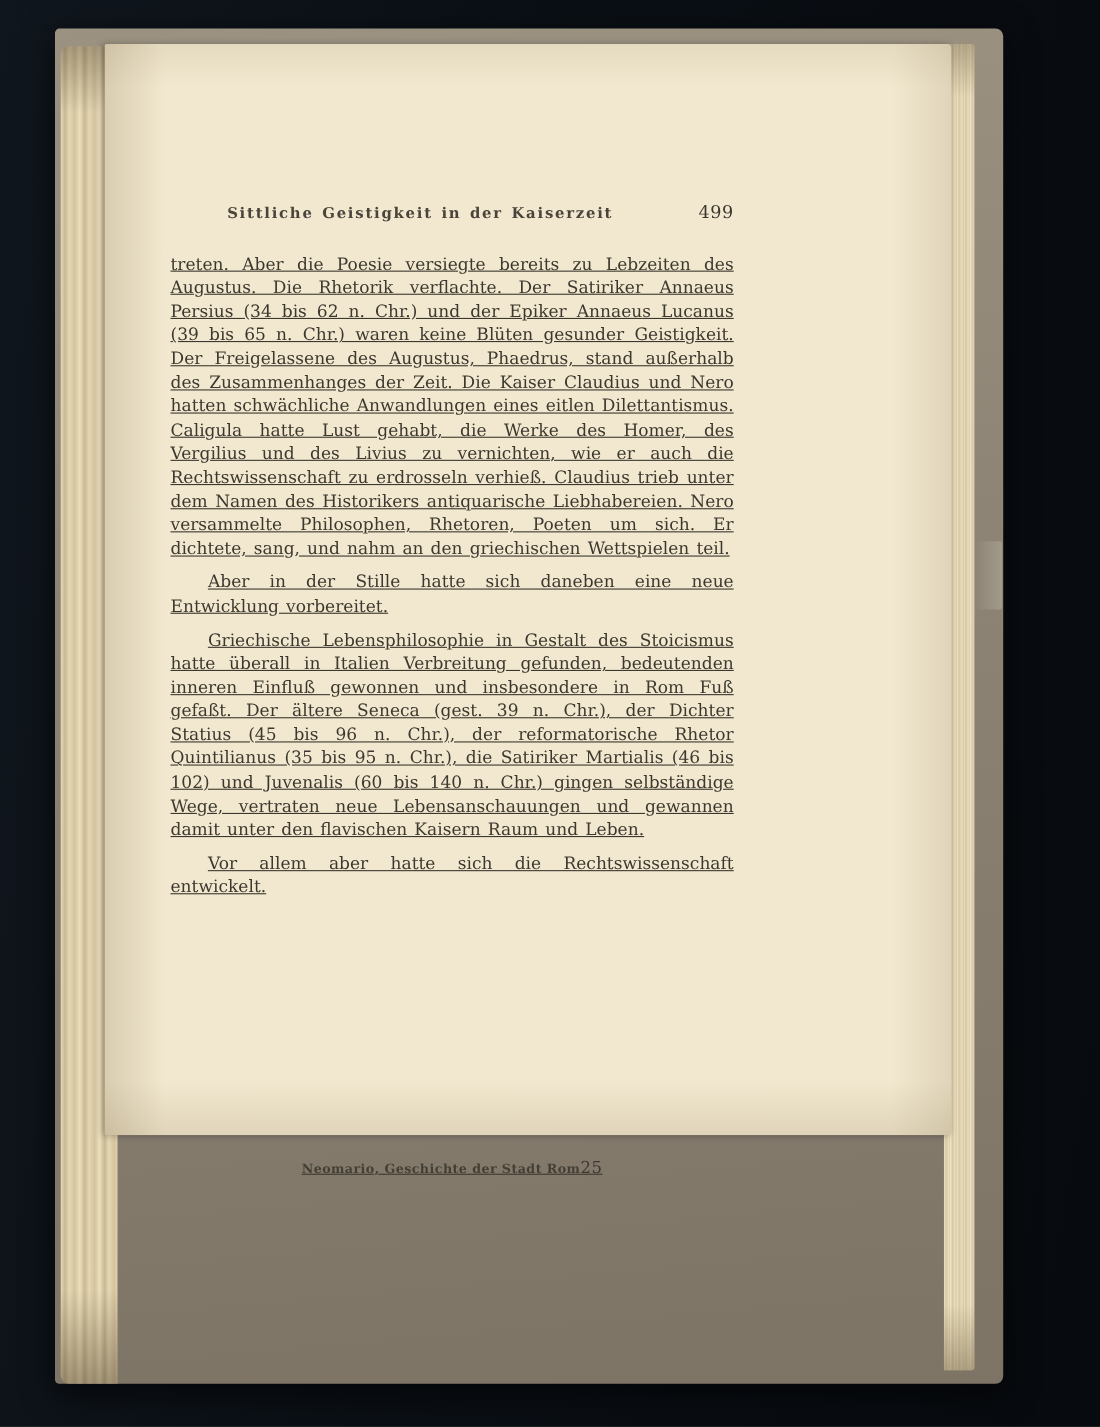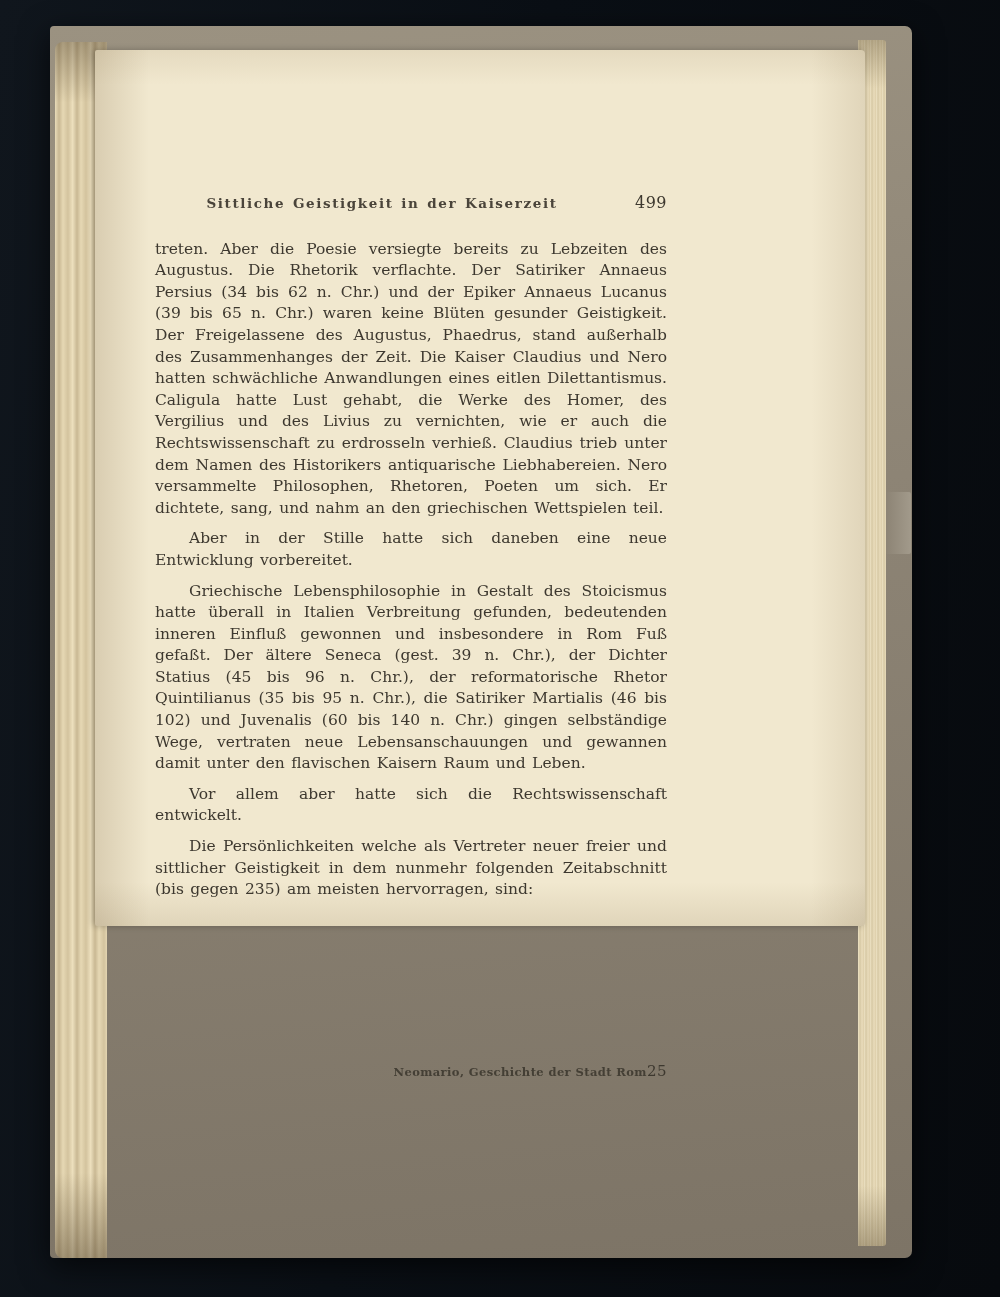--- a/index.html
+++ b/index.html
@@ -36,21 +36,21 @@
   
   .page-stack {
     position:absolute; right:26px; top:14px; width:28px; height:1206px;
     border-radius:0 3px 3px 0;
     background:
       linear-gradient(180deg, rgba(70,55,30,.30) 0%, rgba(0,0,0,0) 4%, rgba(0,0,0,0) 95%, rgba(70,55,30,.35) 100%),
       repeating-linear-gradient(90deg, #efe4c6 0px, #d6c8a4 2px, #e9dcbb 4px, #dccda9 6px);
   }
   
   .page {
-    position:absolute; left:45px; top:24px; width:770px; height:876px;
+    position:absolute; left:45px; top:14px; width:770px; height:992px;
     border-radius:2px 4px 4px 2px;
     background:
       linear-gradient(90deg, rgba(120,95,55,.20) 0%, rgba(0,0,0,0) 7%, rgba(0,0,0,0) 93%, rgba(120,95,55,.14) 100%),
       linear-gradient(180deg, rgba(120,95,55,.10) 0%, rgba(0,0,0,0) 4%, rgba(0,0,0,0) 95%, rgba(120,95,55,.14) 100%),
       var(--paper, #f1e8cf);
     box-shadow: -2px 0 6px rgba(0,0,0,.25);
     color: var(--ink, #3d382f);
   }
   .text-block {
     position:absolute; left:60px; top:142px; width:512px;
@@ -61,25 +61,25 @@
     display:flex; align-items:baseline; margin-bottom:24px;
   }
   .head-title {
     flex:1; text-align:center;
     font-size:13.5px; font-weight:bold; letter-spacing:1.6px;
     color:#4a443a;
   }
   .head-num {
     width:58px; text-align:right; font-size:16px; letter-spacing:.5px;
   }
-  .para { margin-bottom:9px; }
+  .para { margin-bottom:9px;text-decoration:underline; }
   .para.indent { text-indent:34px; }
   .footer {
     position:absolute; left:60px; top:1012px; width:512px;
-    display:flex; align-items:baseline; justify-content:flex-end;
+    display:flex; align-items:baseline; justify-content:center;text-decoration:underline;
   }
   .sig {
     font-size:11.5px; font-weight:bold; letter-spacing:.4px; color:#443f35;
   }
   .sheet-num {
     font-size:15px; letter-spacing:.5px;
   }
 </style>
 </head>
 <body>
@@ -95,21 +95,20 @@
 
         <div class="head">
           <div class="head-title">Sittliche Geistigkeit in der Kaiserzeit</div>
           <div class="head-num">499</div>
         </div>
 
         <p class="para">treten.  Aber die Poesie versiegte bereits zu Lebzeiten des Augustus.  Die Rhetorik verflachte.  Der Satiriker Annaeus Persius (34 bis 62 n. Chr.) und der Epiker Annaeus Lucanus (39 bis 65 n. Chr.) waren keine Blüten gesunder Geistigkeit.  Der Freigelassene des Augustus, Phaedrus, stand außerhalb des Zusammenhanges der Zeit.  Die Kaiser Claudius und Nero hatten schwächliche Anwandlungen eines eitlen Dilettantismus.  Caligula hatte Lust gehabt, die Werke des Homer, des Vergilius und des Livius zu vernichten, wie er auch die Rechtswissenschaft zu erdrosseln verhieß.  Claudius trieb unter dem Namen des Historikers antiquarische Liebhabereien.  Nero versammelte Philosophen, Rhetoren, Poeten um sich.  Er dichtete, sang, und nahm an den griechischen Wettspielen teil.</p>
         <p class="para indent">Aber in der Stille hatte sich daneben eine neue Entwicklung vorbereitet.</p>
         <p class="para indent">Griechische Lebensphilosophie in Gestalt des Stoicismus hatte überall in Italien Verbreitung gefunden, bedeutenden inneren Einfluß gewonnen und insbesondere in Rom Fuß gefaßt. Der ältere Seneca (gest. 39 n. Chr.), der Dichter Statius (45 bis 96 n. Chr.), der reformatorische Rhetor Quintilianus (35 bis 95 n. Chr.), die Satiriker Martialis (46 bis 102) und Juvenalis (60 bis 140 n. Chr.) gingen selbständige Wege, vertraten neue Lebensanschauungen und gewannen damit unter den flavischen Kaisern Raum und Leben.</p>
         <p class="para indent">Vor allem aber hatte sich die Rechtswissenschaft entwickelt.</p>
-        <p class="para indent">Die Persönlichkeiten welche als Vertreter neuer freier und sittlicher Geistigkeit in dem nunmehr folgenden Zeitabschnitt (bis gegen 235) am meisten hervorragen, sind:</p>
       </div>
 
       <div class="footer">
         <div class="sig">Neomario, Geschichte der Stadt Rom</div>
         <div class="sheet-num">25</div>
       </div>
     </div>
   </div>
 </div>
 

